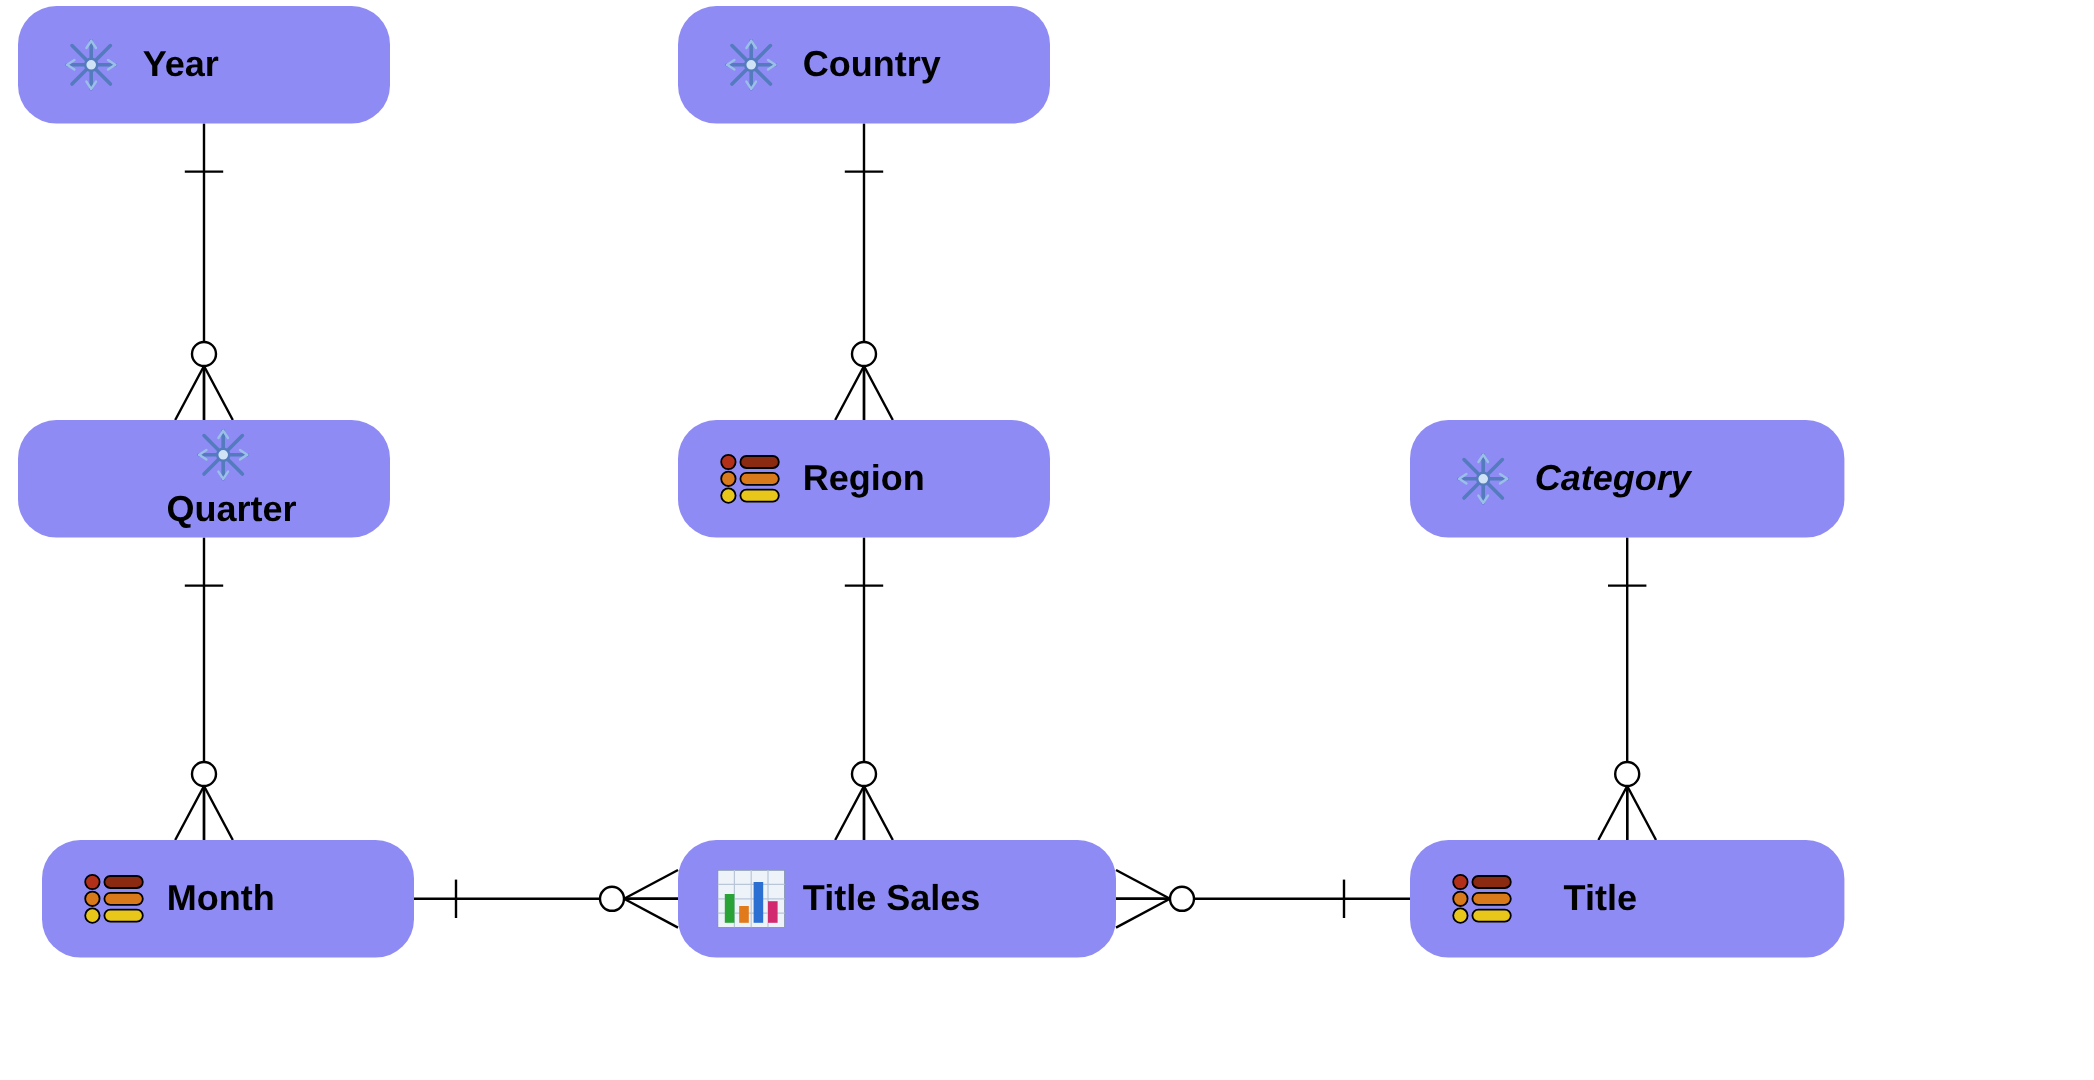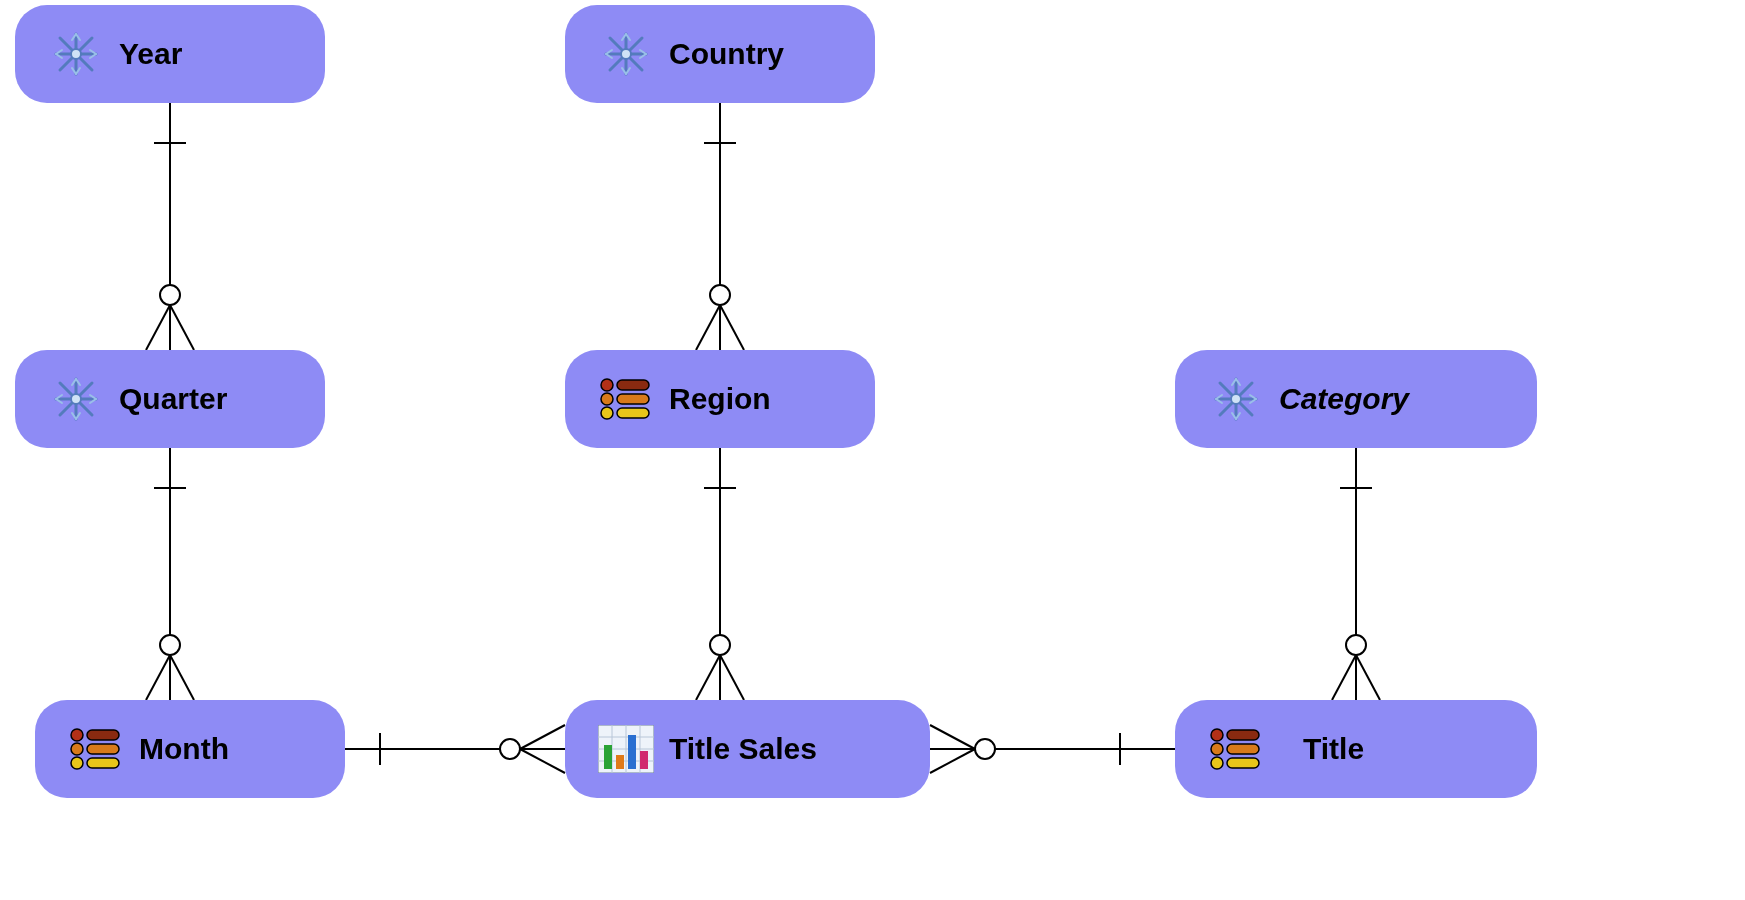--- a/index.html
+++ b/index.html
@@ -117,21 +117,21 @@
             <line x1="4" y1="24" x2="10" y2="28"></line>
       <line x1="44" y1="24" x2="38" y2="20"></line>
             <line x1="44" y1="24" x2="38" y2="28"></line>
     </g>
     <circle cx="24" cy="24" r="5" fill="#cfe2f6" stroke="#547bbd" stroke-width="2"></circle>
   </svg>
       </span>
     <span class="node-label">Year</span>
   </div>
 
-  <div class="node" id="node-quarter" style="left: 15px; top: 350px; width: 310px; height: 98px;">
+  <div class="node" id="node-quarter" style="left: 15px; top: 350px; width: 310px; height: 98px; flex-direction: column;">
     <span class="icon-wrap">
         <svg viewBox="0 0 48 48" width="48" height="48">
     <g stroke="#547bbd" stroke-width="3" fill="none" stroke-linecap="round">
       <line x1="24" y1="4" x2="24" y2="44"></line>
       <line x1="4" y1="24" x2="44" y2="24"></line>
       <line x1="8" y1="8" x2="40" y2="40"></line>
       <line x1="40" y1="8" x2="8" y2="40"></line>
     </g>
     <g stroke="#9ac0e8" stroke-width="2" stroke-linecap="round">
       <line x1="24" y1="4" x2="20" y2="10"></line>

